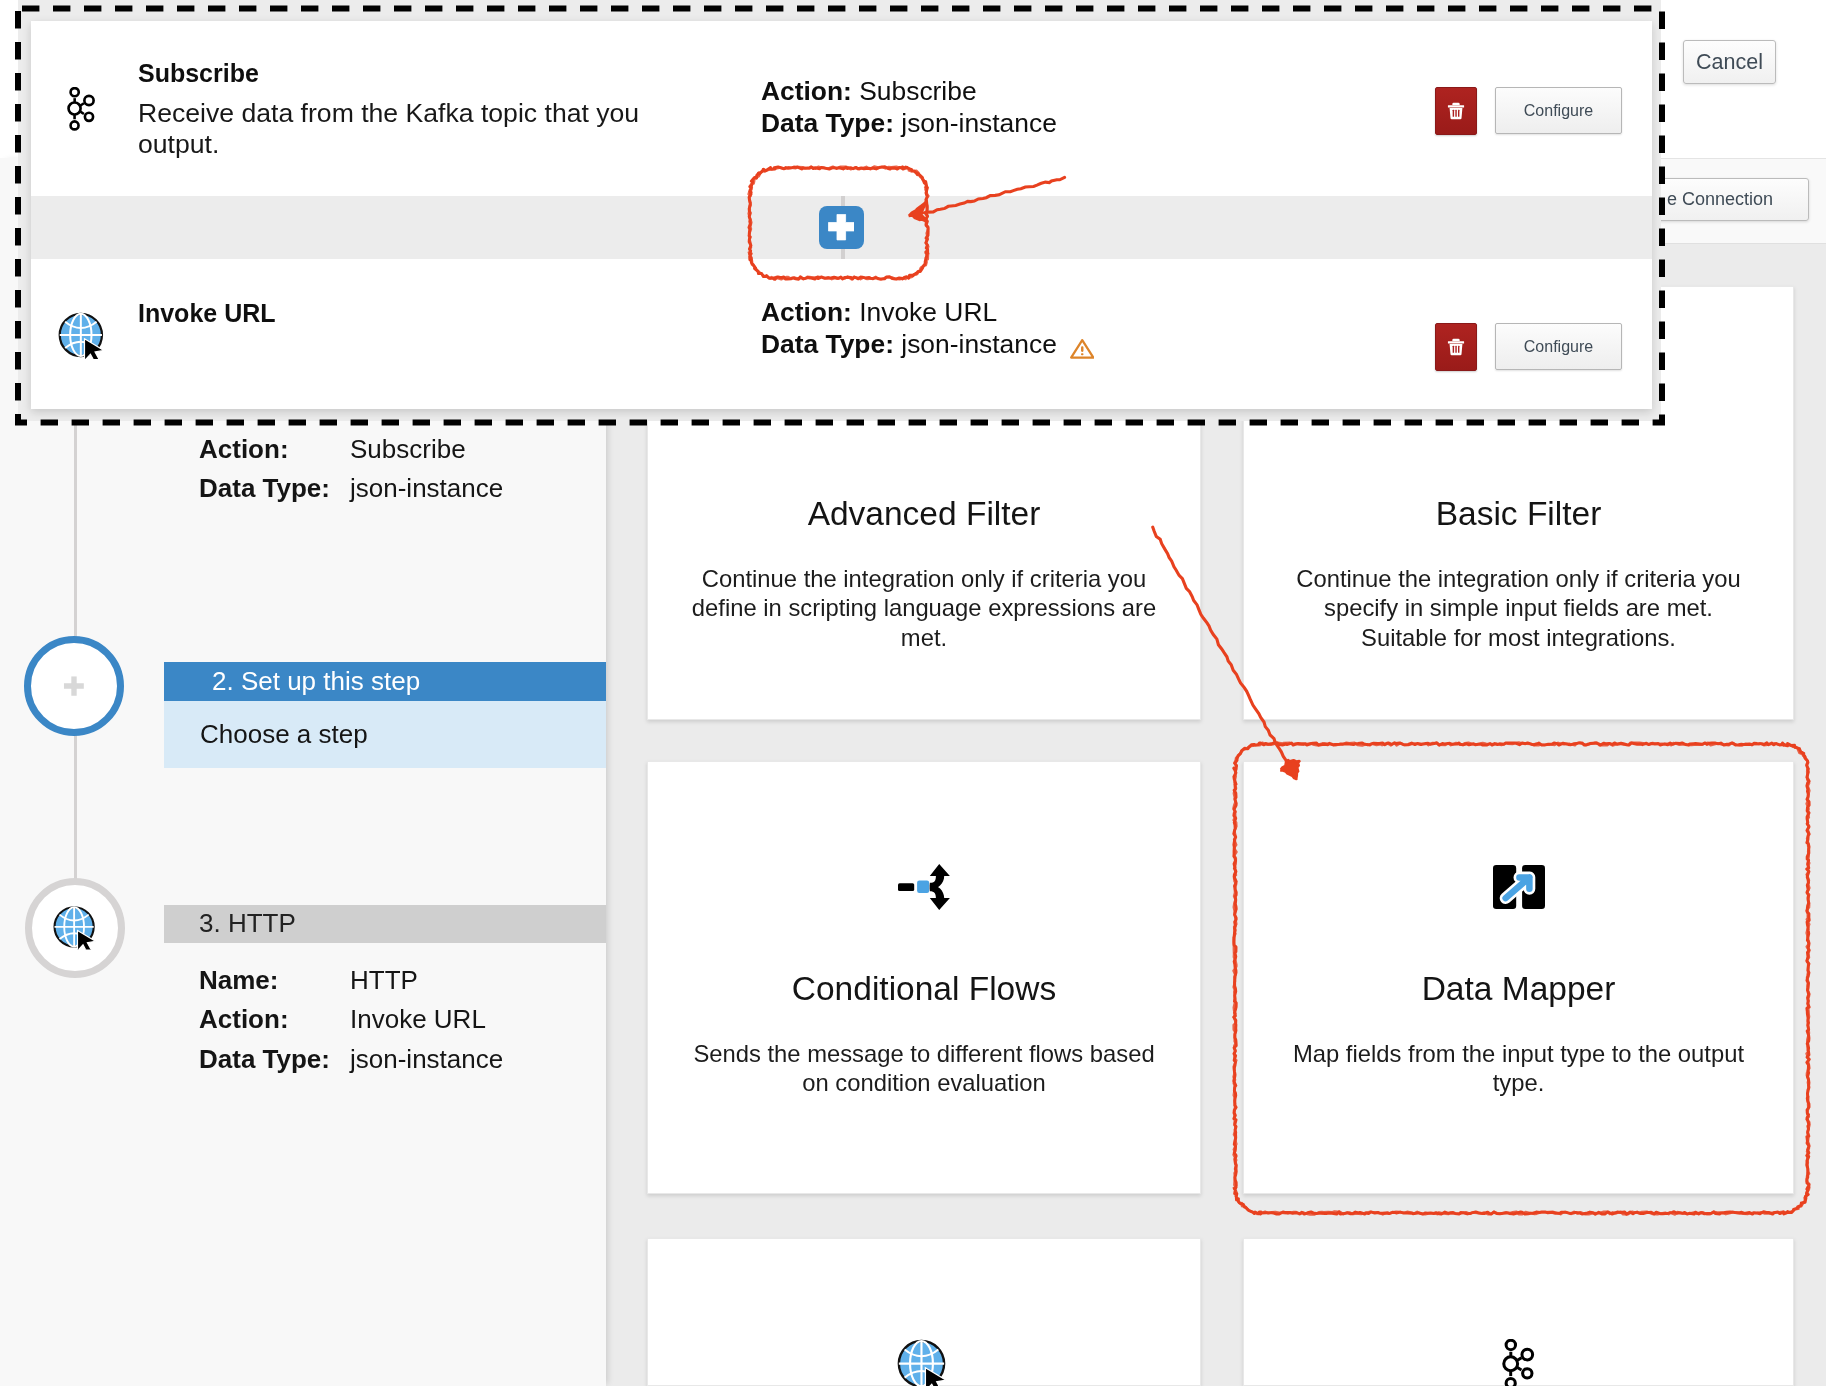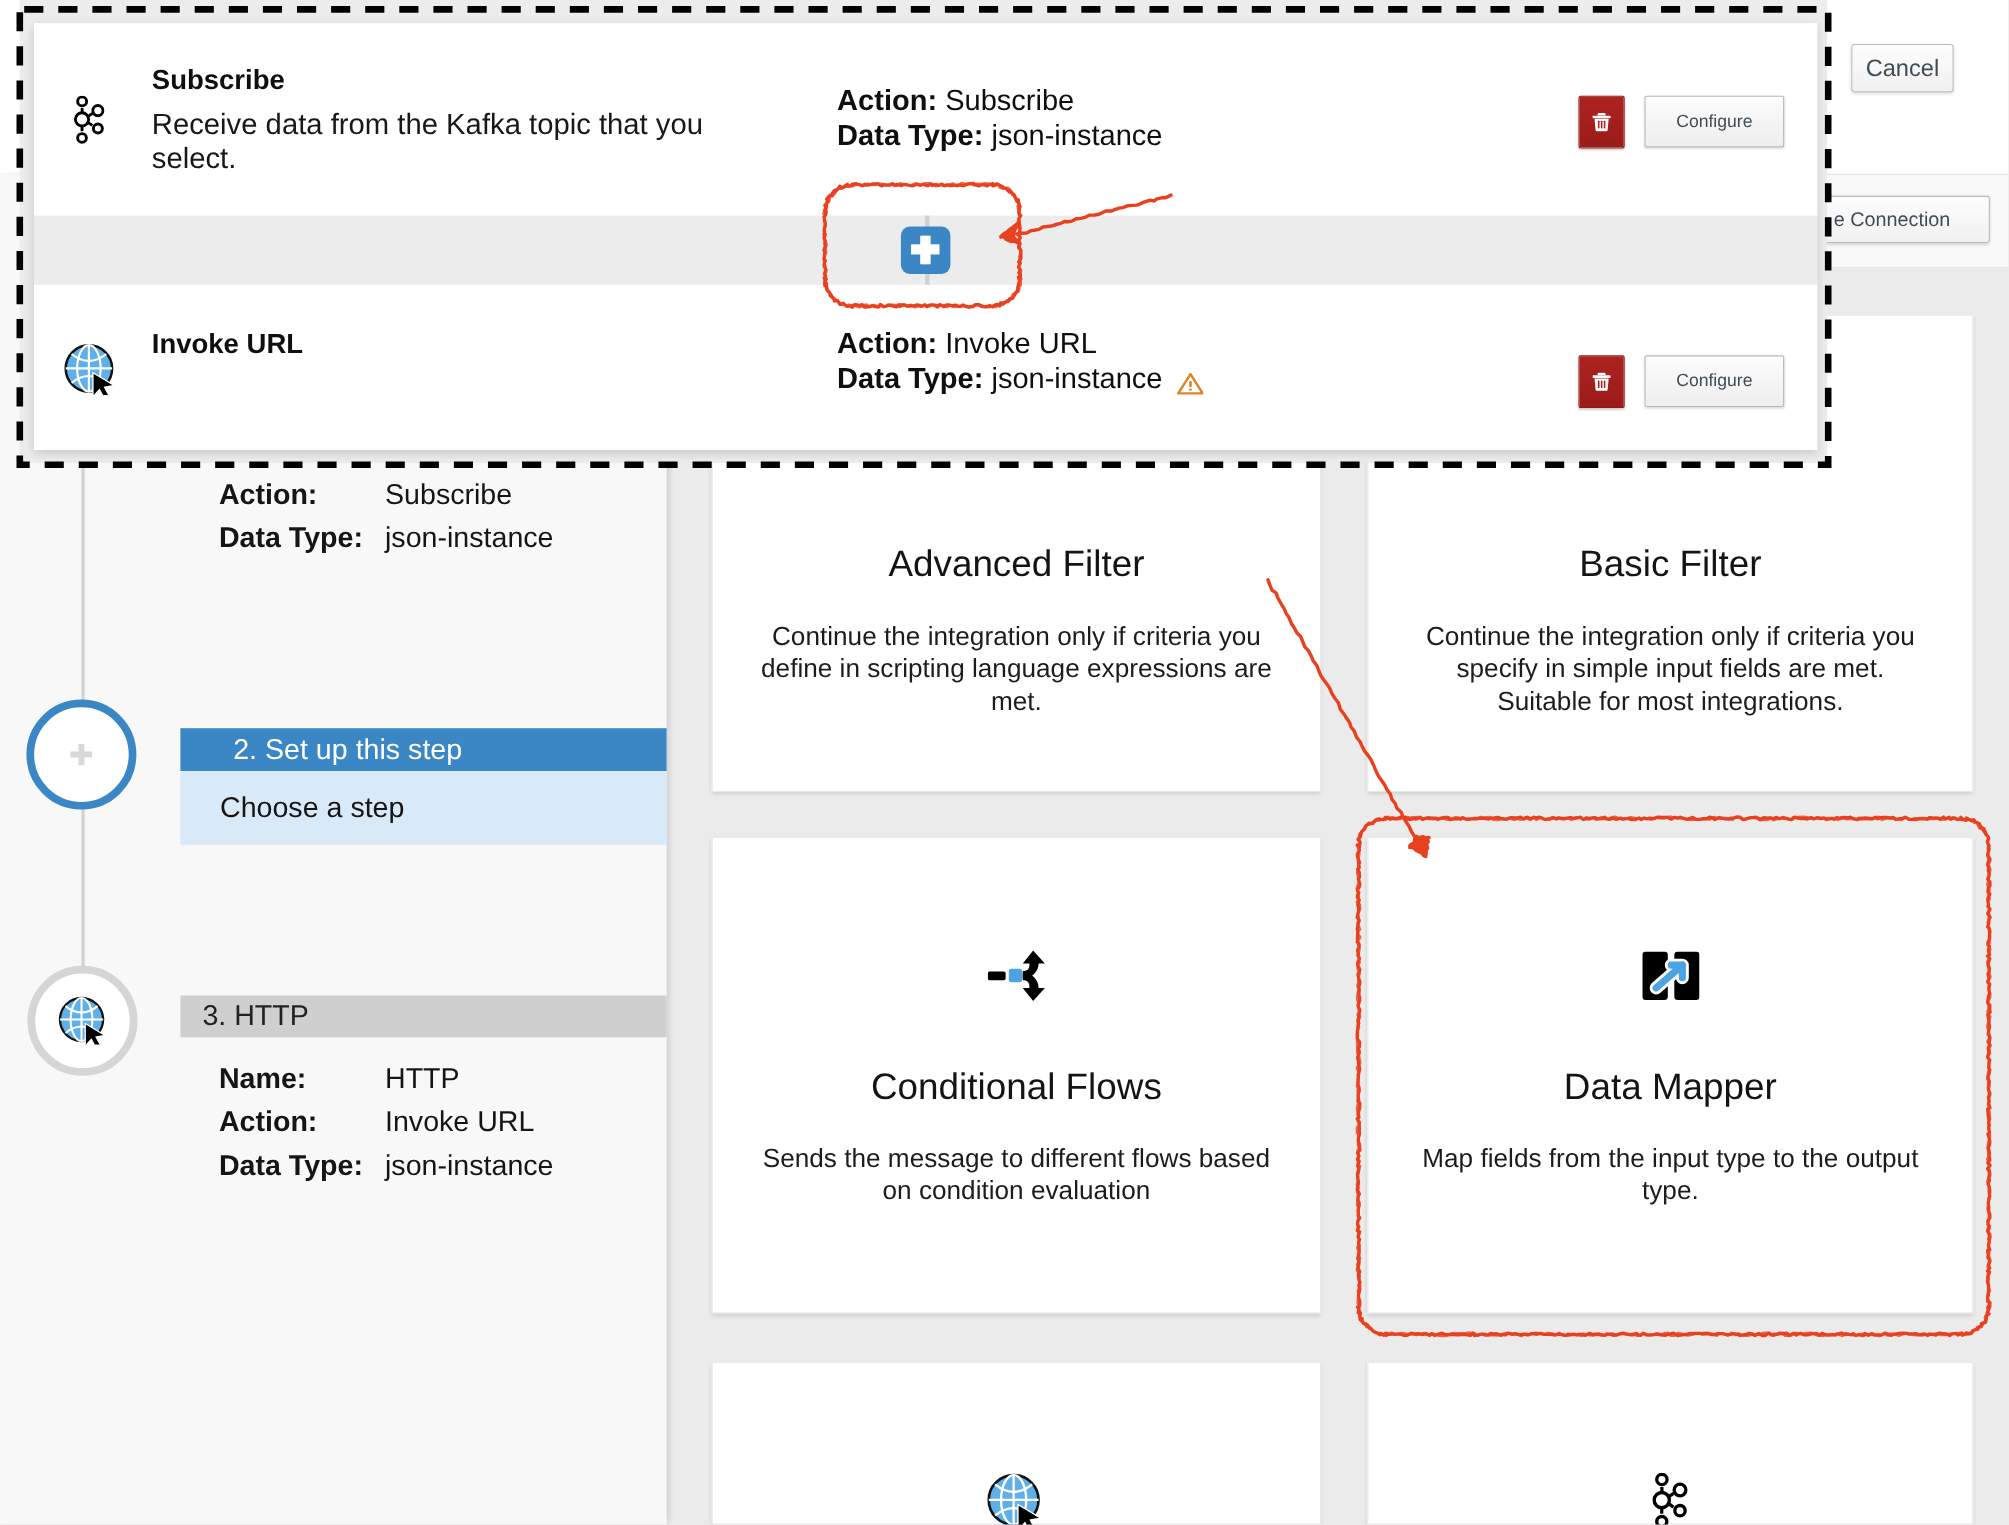--- a/index.html
+++ b/index.html
@@ -121,21 +121,21 @@
             <path d="M1.6 21.3 h39.2"></path>
         <ellipse cx="21.2" cy="21.3" rx="9.9" ry="19.6"></ellipse>
         <path d="M6.6 9.1 C11.4 13.1 16 14.9 21.2 14.9 S31 13.1 35.8 9.1"></path>
         <path d="M6.6 33.5 C11.4 29.5 16 27.7 21.2 27.7 S31 29.5 35.8 33.5"></path>
       </g>
       <path d="M24.6 24.9 L42.6 35.7 L34.4 37.1 L39.3 46.2 L35 48.3 L30.1 39.2 L24.6 45.2 Z" fill="#000" stroke="#fff" stroke-width="1.1"></path>
         </svg>
       </span>
   </div>
   <div class="abs" id="step3-head">
-    <span style="margin-left:20px">3. HTTP</span>
+    <span style="margin-left:35px">3. HTTP</span>
   </div>
   <div class="abs" id="step3-fields">
       <div class="fld">
      <span class="l">Name:</span>
      <span>HTTP</span>
    </div>
       <div class="fld">
      <span class="l">Action:</span>
      <span>Invoke URL</span>
    </div>
@@ -236,21 +236,21 @@
           <circle cx="7.7" cy="5.2" r="4.1"></circle>
           <circle cx="7.6" cy="38.6" r="4.0"></circle>
           <circle cx="7.6" cy="21.6" r="6.05"></circle>
           <circle cx="22.1" cy="13.6" r="4.65"></circle>
           <circle cx="22.1" cy="30.0" r="4.1"></circle>
         </g>
       </g>
           </svg>
         </div>
     <div class="dlg-title" style="left:107px;top:39px">Subscribe</div>
-    <div class="dlg-desc" style="left:107px;top:77px;width:512px">Receive data from the Kafka topic that you select.</div>
+    <div class="dlg-desc" style="left:107px;top:77px;width:512px">Receive data from the Kafka topic that you output.</div>
     <div class="dlg-meta" style="left:730px;top:54px">
       <div><b>Action:</b> <span>Subscribe</span></div>
       <div><b>Data Type:</b> <span>json-instance</span></div>
     </div>
     <div class="btn-del" style="left:1404px;top:66px">
           <svg width="20" height="20" viewBox="0 0 24 24">
       <path d="M9.2 2.1 h5.6 a1.6 1.6 0 0 1 1.6 1.6 v1.1 h-8.8 v-1.1 a1.6 1.6 0 0 1 1.6-1.6 z
                M9.9 3.4 h4.2 a.5 .5 0 0 1 .5 .5 v.9 h-5.2 v-.9 a.5 .5 0 0 1 .5-.5 z" fill="#fff"></path>
       <rect x="2.3" y="5" width="19.4" height="2.9" rx="0.5" fill="#fff"></rect>
       <path d="M4.3 8.4 h15.4 l-1.1 12.4 a1.4 1.4 0 0 1-1.4 1.2 h-10.4 a1.4 1.4 0 0 1-1.4-1.2 z" fill="#fff"></path>

